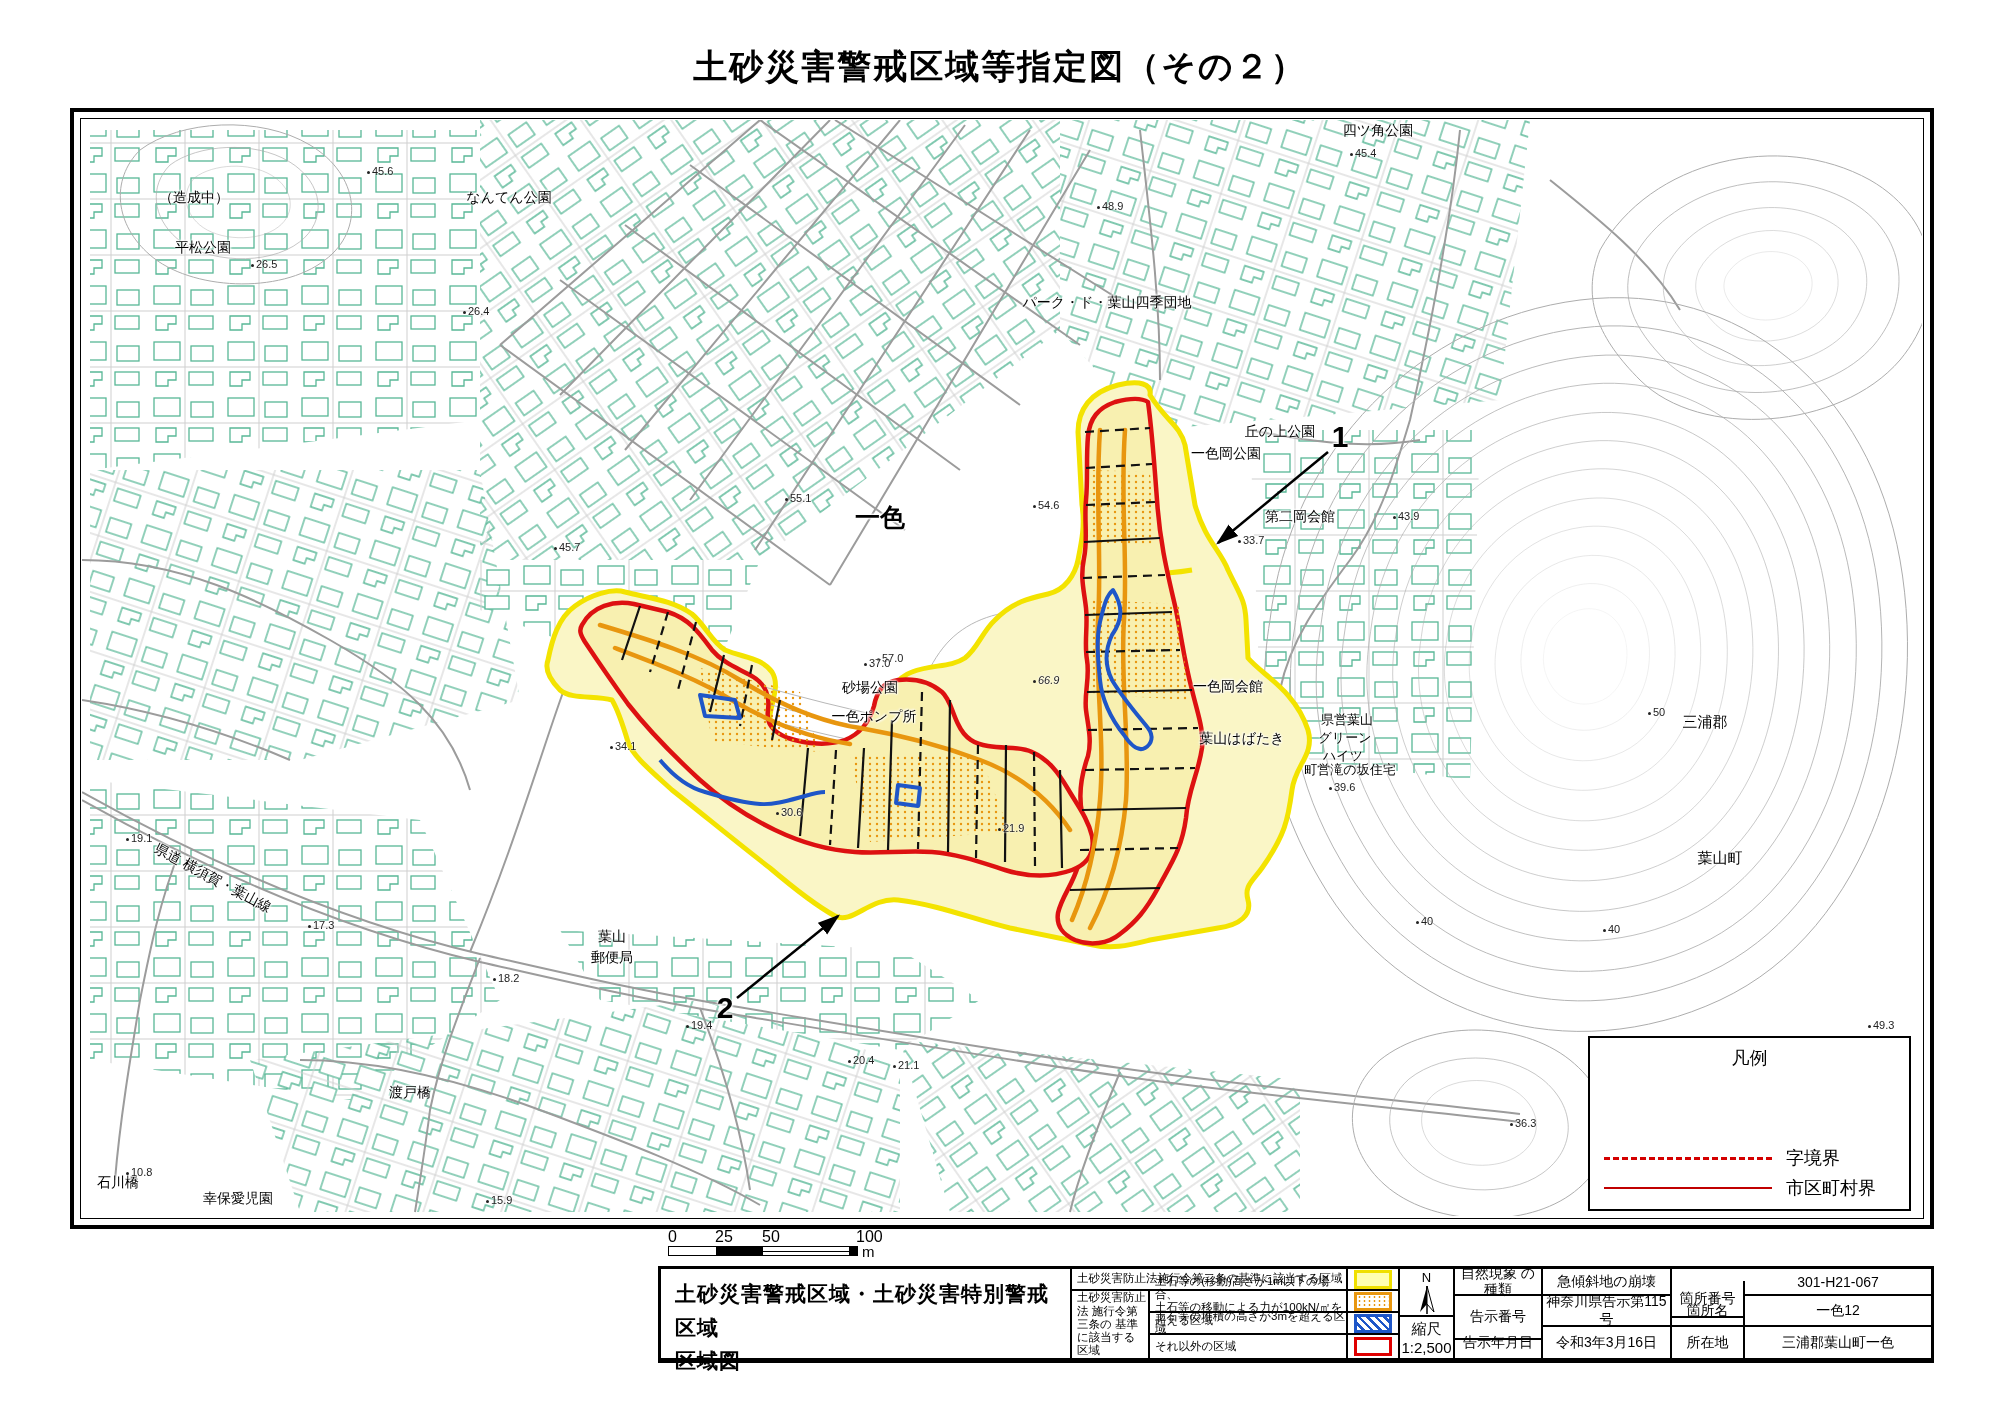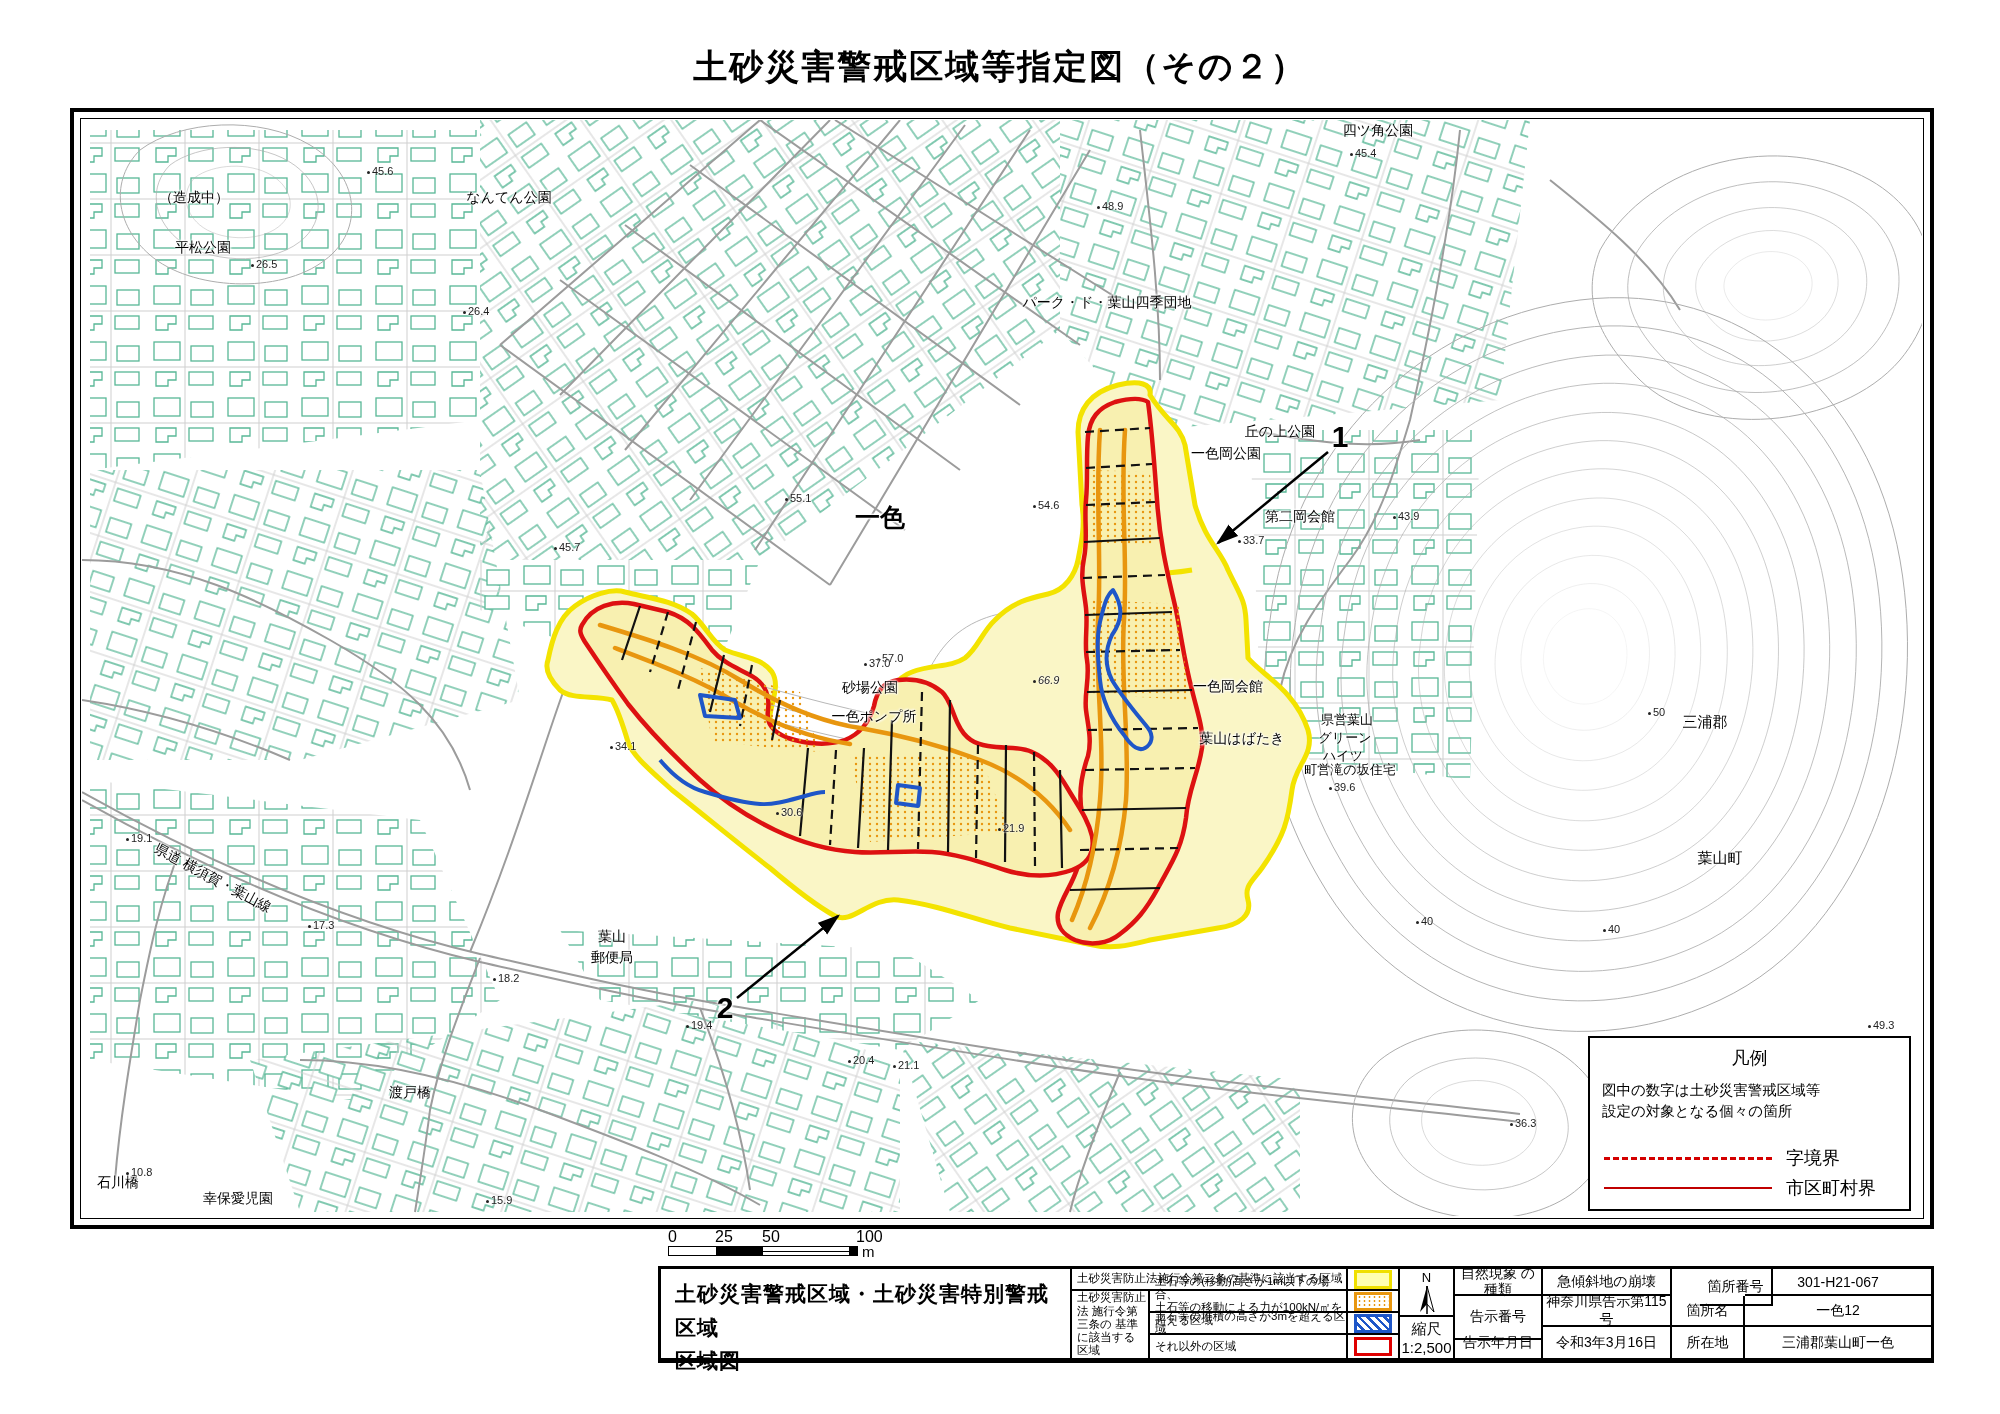--- a/index.html
+++ b/index.html
@@ -277,24 +277,20 @@
     <div class="spot" style="left: 1512px; top: 1123px;"><i></i>36.3</div>
     <div class="spot" style="left: 1870px; top: 1025px;"><i></i>49.3</div>
     <div class="spot" style="left: 1331px; top: 787px;"><i></i>39.6</div>
     <div class="spot" style="left: 1650px; top: 712px;"><i></i>50</div>
     <div class="spot" style="left: 1418px; top: 921px;"><i></i>40</div>
     <div class="spot" style="left: 1605px; top: 929px;"><i></i>40</div>
   </div>
 
 <div class="abs" id="legend-box">
   <div class="lg-title">凡例</div>
-  <div class="lg-note">
-    <div>図中の数字は土砂災害警戒区域等</div>
-    <div>設定の対象となる個々の箇所</div>
-  </div>
   <div class="lg-row" style="top:108px;">
     <div class="lg-sample lg-dashed"></div>
     <div class="lg-label">字境界</div>
   </div>
   <div class="lg-row" style="top:138px;">
     <div class="lg-sample lg-solid"></div>
     <div class="lg-label">市区町村界</div>
   </div>
 </div>
 
@@ -355,21 +351,21 @@
       <path d="M11,1 L18,27 L11,19 Z" fill="#fff" stroke="#000" stroke-width="1"></path>
     </svg>
   </div>
   <div class="cell ctr bR" style="left:739px;top:48px;width:55px;height:41px;flex-direction:column;">
     <div style="font-size:15px;">縮尺</div>
     <div style="font-size:15px;">1:2,500</div>
   </div>
 
   <div class="cell ctr info-h bR bB" style="left:794px;top:0;width:88px;height:27px;line-height:1.1;">自然現象 の種類</div>
   <div class="cell ctr info-v bR bB" style="left:882px;top:0;width:129px;height:27px;">急傾斜地の崩壊</div>
-  <div class="cell ctr info-h bR bB" style="left:1011px;top:0;width:73px;height:37px;margin-left:28px;">箇所番号</div>
+  <div class="cell ctr info-h bR bB" style="left:1011px;top:12px;width:73px;height:37px;">箇所番号</div>
   <div class="cell ctr info-v bB" style="left:1084px;top:0;width:186px;height:27px;">301-H21-067</div>
 
   <div class="cell ctr info-h bR bB" style="left:794px;top:27px;width:88px;height:44px;">告示番号</div>
   <div class="cell ctr info-v bR bB" style="left:882px;top:27px;width:129px;height:31px;">神奈川県告示第115号</div>
   <div class="cell ctr info-h bR bB" style="left:1011px;top:27px;width:73px;height:31px;">箇所名</div>
   <div class="cell ctr info-v bB" style="left:1084px;top:27px;width:186px;height:31px;">一色12</div>
 
   <div class="cell ctr info-h bR" style="left:794px;top:58px;width:88px;height:31px;">告示年月日</div>
   <div class="cell ctr info-v bR" style="left:882px;top:58px;width:129px;height:31px;">令和3年3月16日</div>
   <div class="cell ctr info-h bR" style="left:1011px;top:58px;width:73px;height:31px;">所在地</div>

